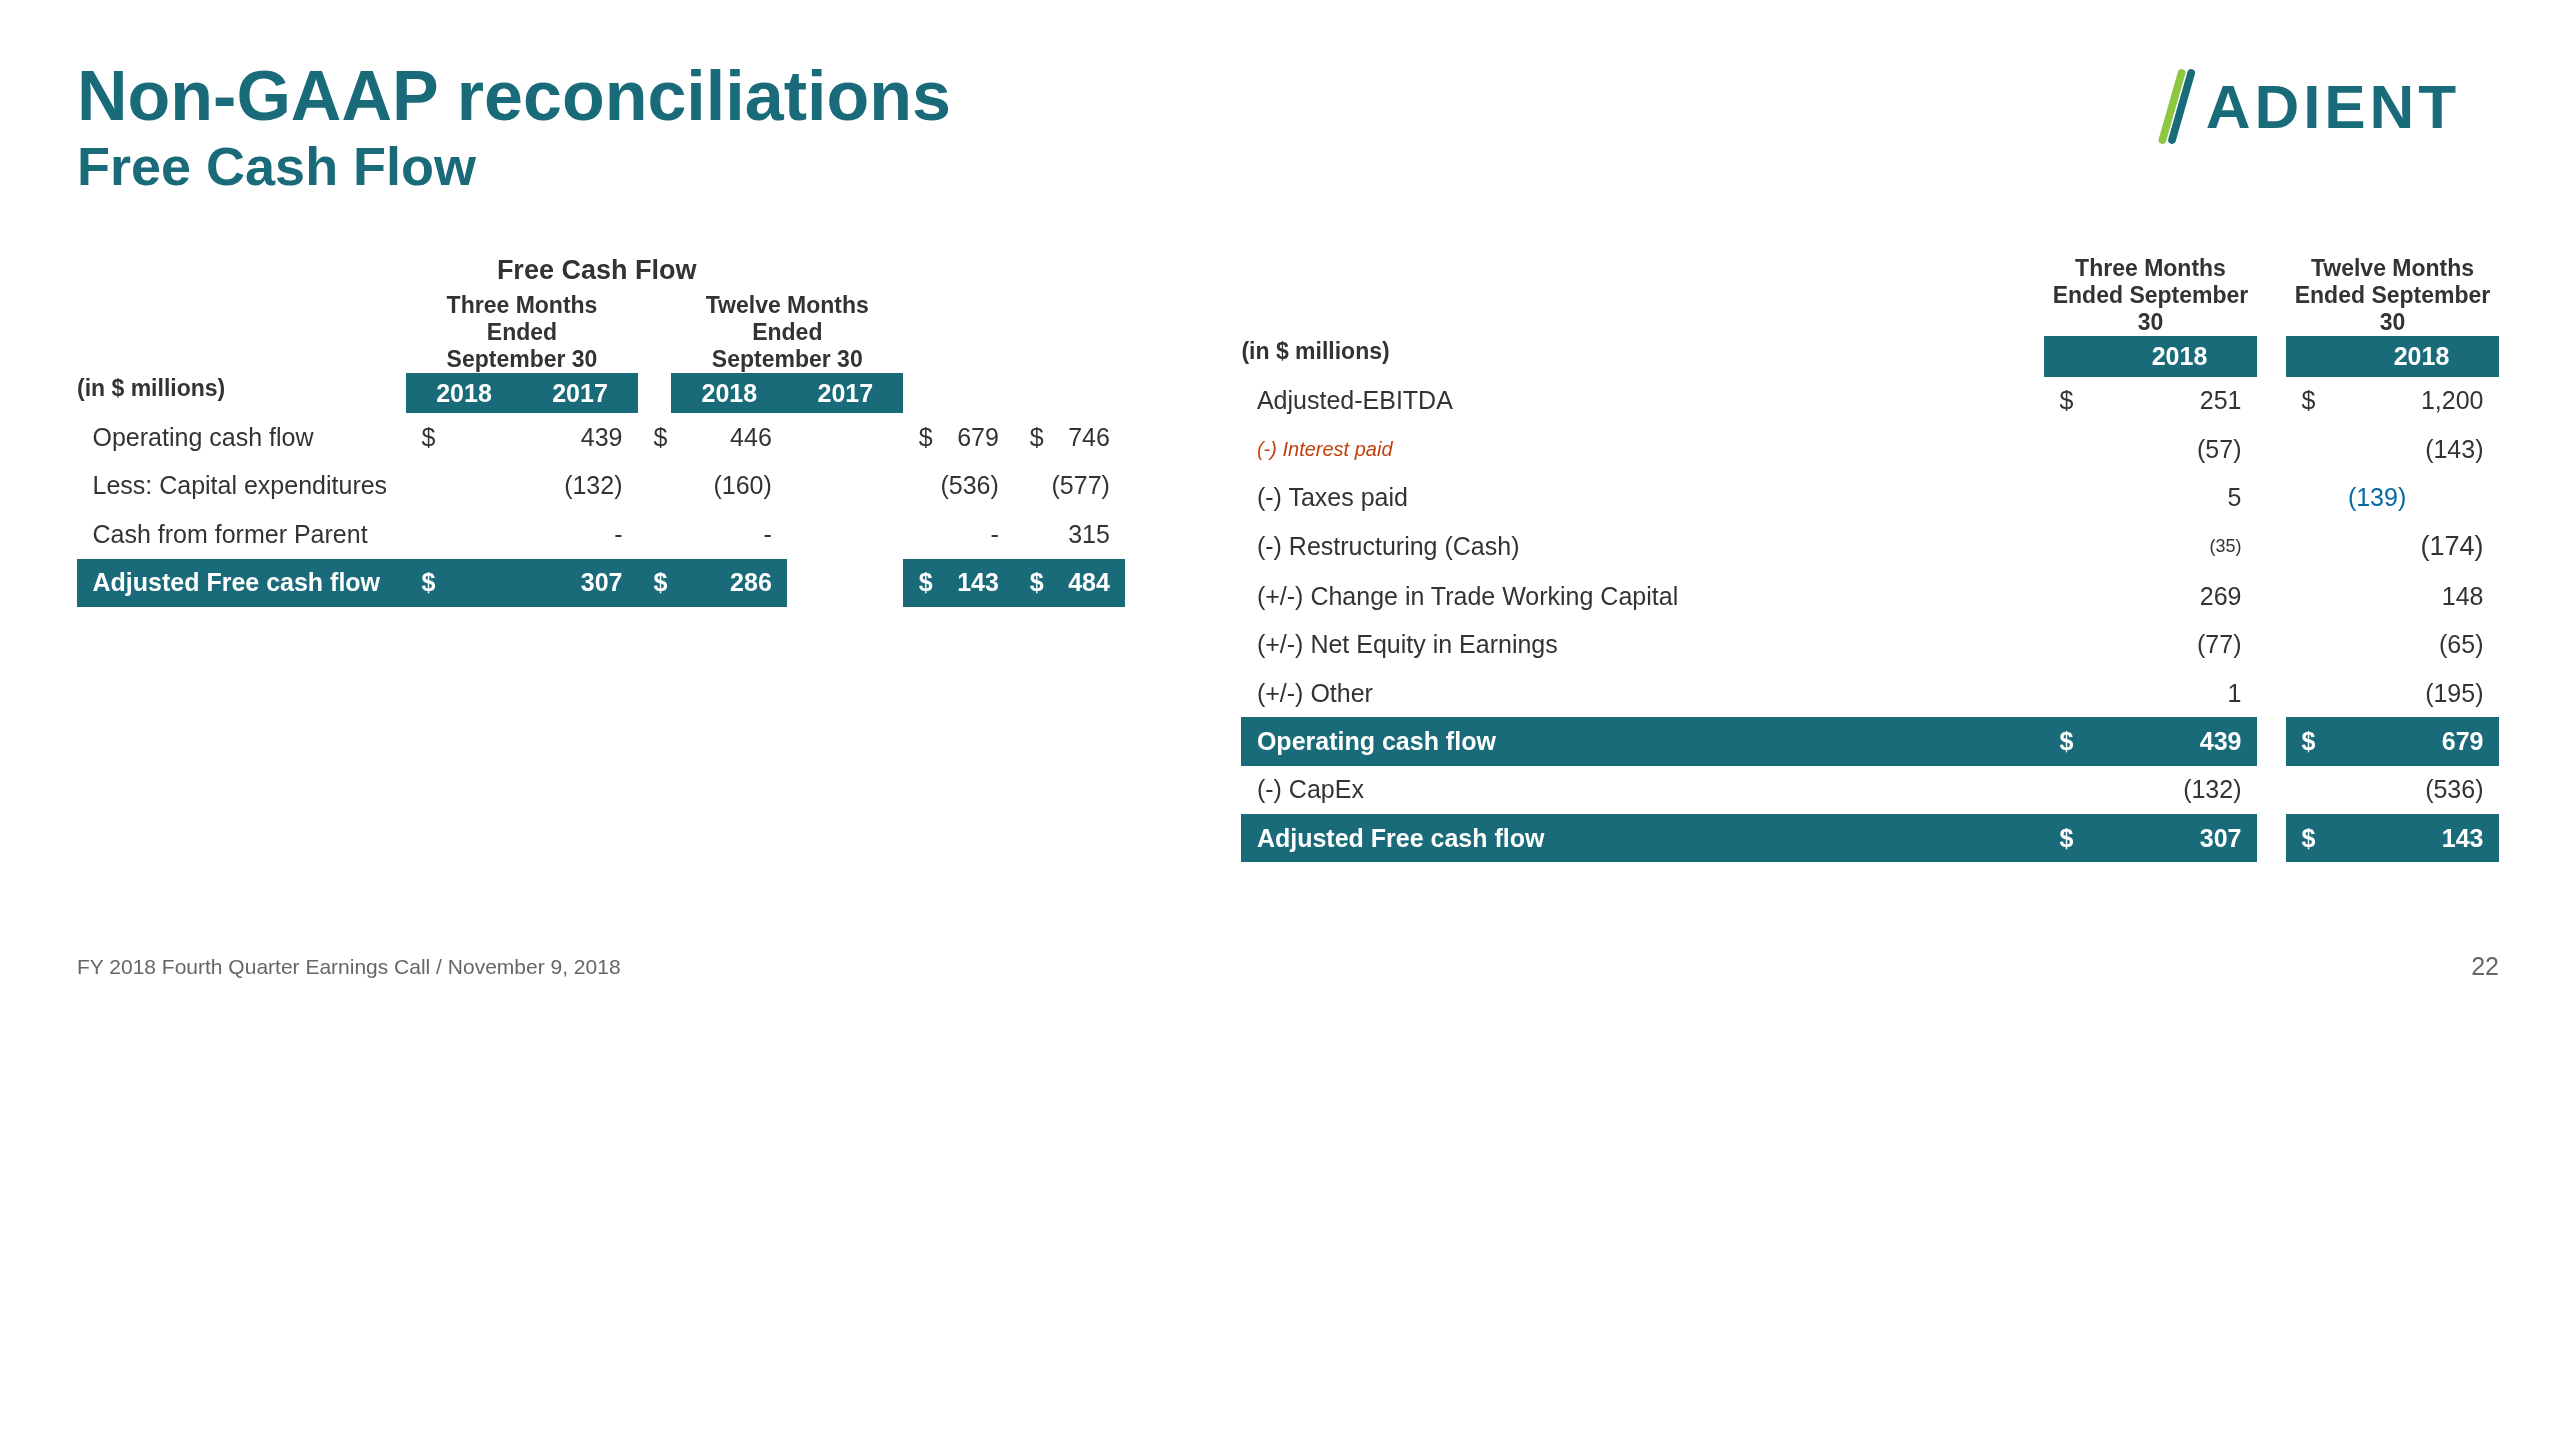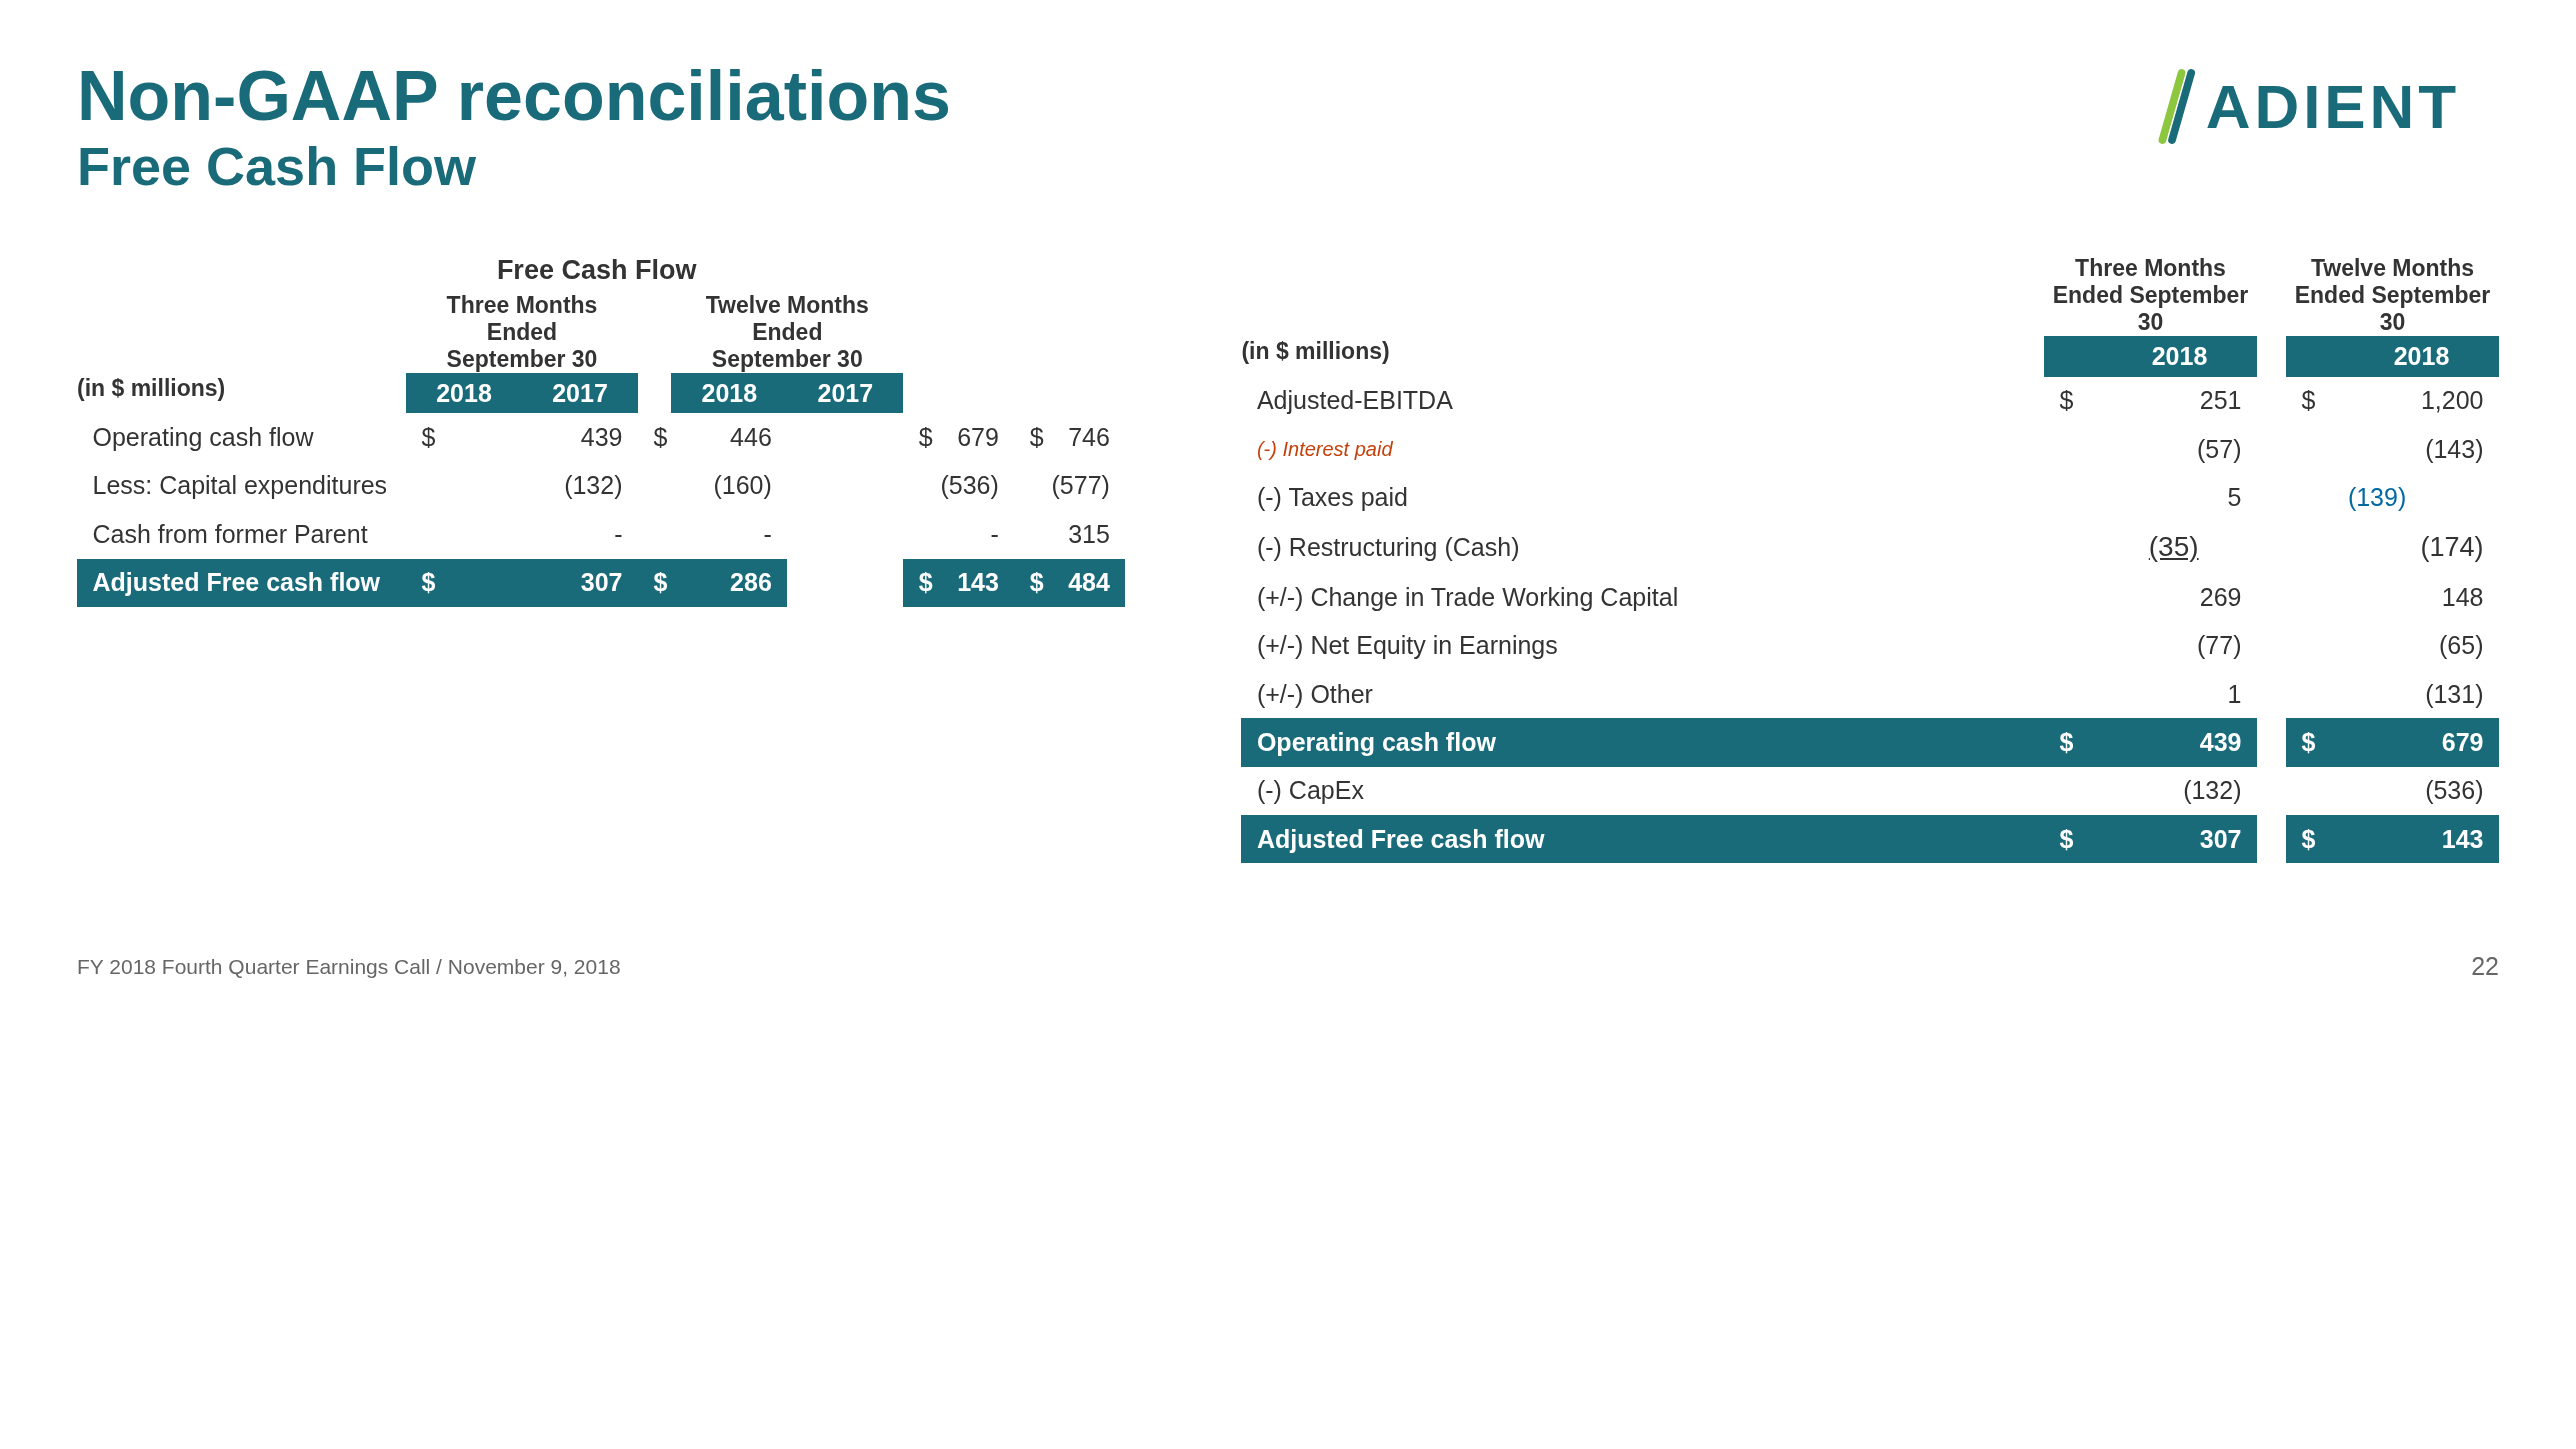--- a/index.html
+++ b/index.html
@@ -269,21 +269,21 @@
               <td style="font-size: 25px; color: rgb(51, 51, 51); padding: 9.7px 15.5px;">(-) Taxes paid</td>
               <td style="font-size: 25px; color: rgb(51, 51, 51); padding: 9.7px 3.9px 9.7px 15.5px; text-align: left;"></td>
               <td style="font-size: 25px; color: rgb(51, 51, 51); padding: 9.7px 15.5px 9.7px 3.9px; text-align: right; min-width: 97px;">5</td>
               <td style="width: 29px;"></td>
               <td style="font-size: 25px; color: rgb(51, 51, 51); padding: 9.7px 3.9px 9.7px 15.5px; text-align: left;"></td>
               <td style="font-size: 25px; color: #0369a1; padding: 9.7px 15.5px 9.7px 3.9px; text-align: left; min-width: 97px;">(139)</td>
             </tr>
             <tr>
               <td style="font-size: 25px; color: rgb(51, 51, 51); padding: 9.7px 15.5px;">(-) Restructuring (Cash)</td>
               <td style="font-size: 25px; color: rgb(51, 51, 51); padding: 9.7px 3.9px 9.7px 15.5px; text-align: left;"></td>
-              <td style="font-size: 28px; color: rgb(51, 51, 51); padding: 9.7px 15.5px 9.7px 3.9px; text-align: center; min-width: 97px; text-decoration: underline;">(35)</td>
+              <td style="font-size: 18px; color: rgb(51, 51, 51); padding: 9.7px 15.5px 9.7px 3.9px; text-align: right; min-width: 97px;">(35)</td>
               <td style="width: 29px;"></td>
               <td style="font-size: 25px; color: rgb(51, 51, 51); padding: 9.7px 3.9px 9.7px 15.5px; text-align: left;"></td>
               <td style="font-size: 27px; color: rgb(51, 51, 51); padding: 9.7px 15.5px 9.7px 3.9px; text-align: right; min-width: 97px;">(174)</td>
             </tr>
             <tr>
               <td style="font-size: 25px; color: rgb(51, 51, 51); padding: 9.7px 15.5px;">(+/-) Change in Trade Working Capital</td>
               <td style="font-size: 25px; color: rgb(51, 51, 51); padding: 9.7px 3.9px 9.7px 15.5px; text-align: left;"></td>
               <td style="font-size: 25px; color: rgb(51, 51, 51); padding: 9.7px 15.5px 9.7px 3.9px; text-align: right; min-width: 97px;">269</td>
               <td style="width: 29px;"></td>
               <td style="font-size: 25px; color: rgb(51, 51, 51); padding: 9.7px 3.9px 9.7px 15.5px; text-align: left;"></td>
@@ -296,21 +296,21 @@
               <td style="width: 29px;"></td>
               <td style="font-size: 25px; color: rgb(51, 51, 51); padding: 9.7px 3.9px 9.7px 15.5px; text-align: left;"></td>
               <td style="font-size: 25px; color: rgb(51, 51, 51); padding: 9.7px 15.5px 9.7px 3.9px; text-align: right; min-width: 97px;">(65)</td>
             </tr>
             <tr>
               <td style="font-size: 25px; color: rgb(51, 51, 51); padding: 9.7px 15.5px;">(+/-) Other</td>
               <td style="font-size: 25px; color: rgb(51, 51, 51); padding: 9.7px 3.9px 9.7px 15.5px; text-align: left;"></td>
               <td style="font-size: 25px; color: rgb(51, 51, 51); padding: 9.7px 15.5px 9.7px 3.9px; text-align: right; min-width: 97px;">1</td>
               <td style="width: 29px;"></td>
               <td style="font-size: 25px; color: rgb(51, 51, 51); padding: 9.7px 3.9px 9.7px 15.5px; text-align: left;"></td>
-              <td style="font-size: 25px; color: rgb(51, 51, 51); padding: 9.7px 15.5px 9.7px 3.9px; text-align: right; min-width: 97px;">(131)</td>
+              <td style="font-size: 25px; color: rgb(51, 51, 51); padding: 9.7px 15.5px 9.7px 3.9px; text-align: right; min-width: 97px;">(195)</td>
             </tr>
             <tr>
               <td style="background: rgb(26, 107, 122); color: rgb(255, 255, 255); font-weight: bold; font-size: 25px; padding: 9.7px 15.5px;">Operating cash flow</td>
               <td style="background: rgb(26, 107, 122); color: rgb(255, 255, 255); font-weight: bold; font-size: 25px; padding: 9.7px 3.9px 9.7px 15.5px; text-align: left;">$</td>
               <td style="background: rgb(26, 107, 122); color: rgb(255, 255, 255); font-weight: bold; font-size: 25px; padding: 9.7px 15.5px 9.7px 3.9px; text-align: right; min-width: 97px;">439</td>
               <td style="width: 29px;"></td>
               <td style="background: rgb(26, 107, 122); color: rgb(255, 255, 255); font-weight: bold; font-size: 25px; padding: 9.7px 3.9px 9.7px 15.5px; text-align: left;">$</td>
               <td style="background: rgb(26, 107, 122); color: rgb(255, 255, 255); font-weight: bold; font-size: 25px; padding: 9.7px 15.5px 9.7px 3.9px; text-align: right; min-width: 97px;">679</td>
             </tr>
             <tr>

